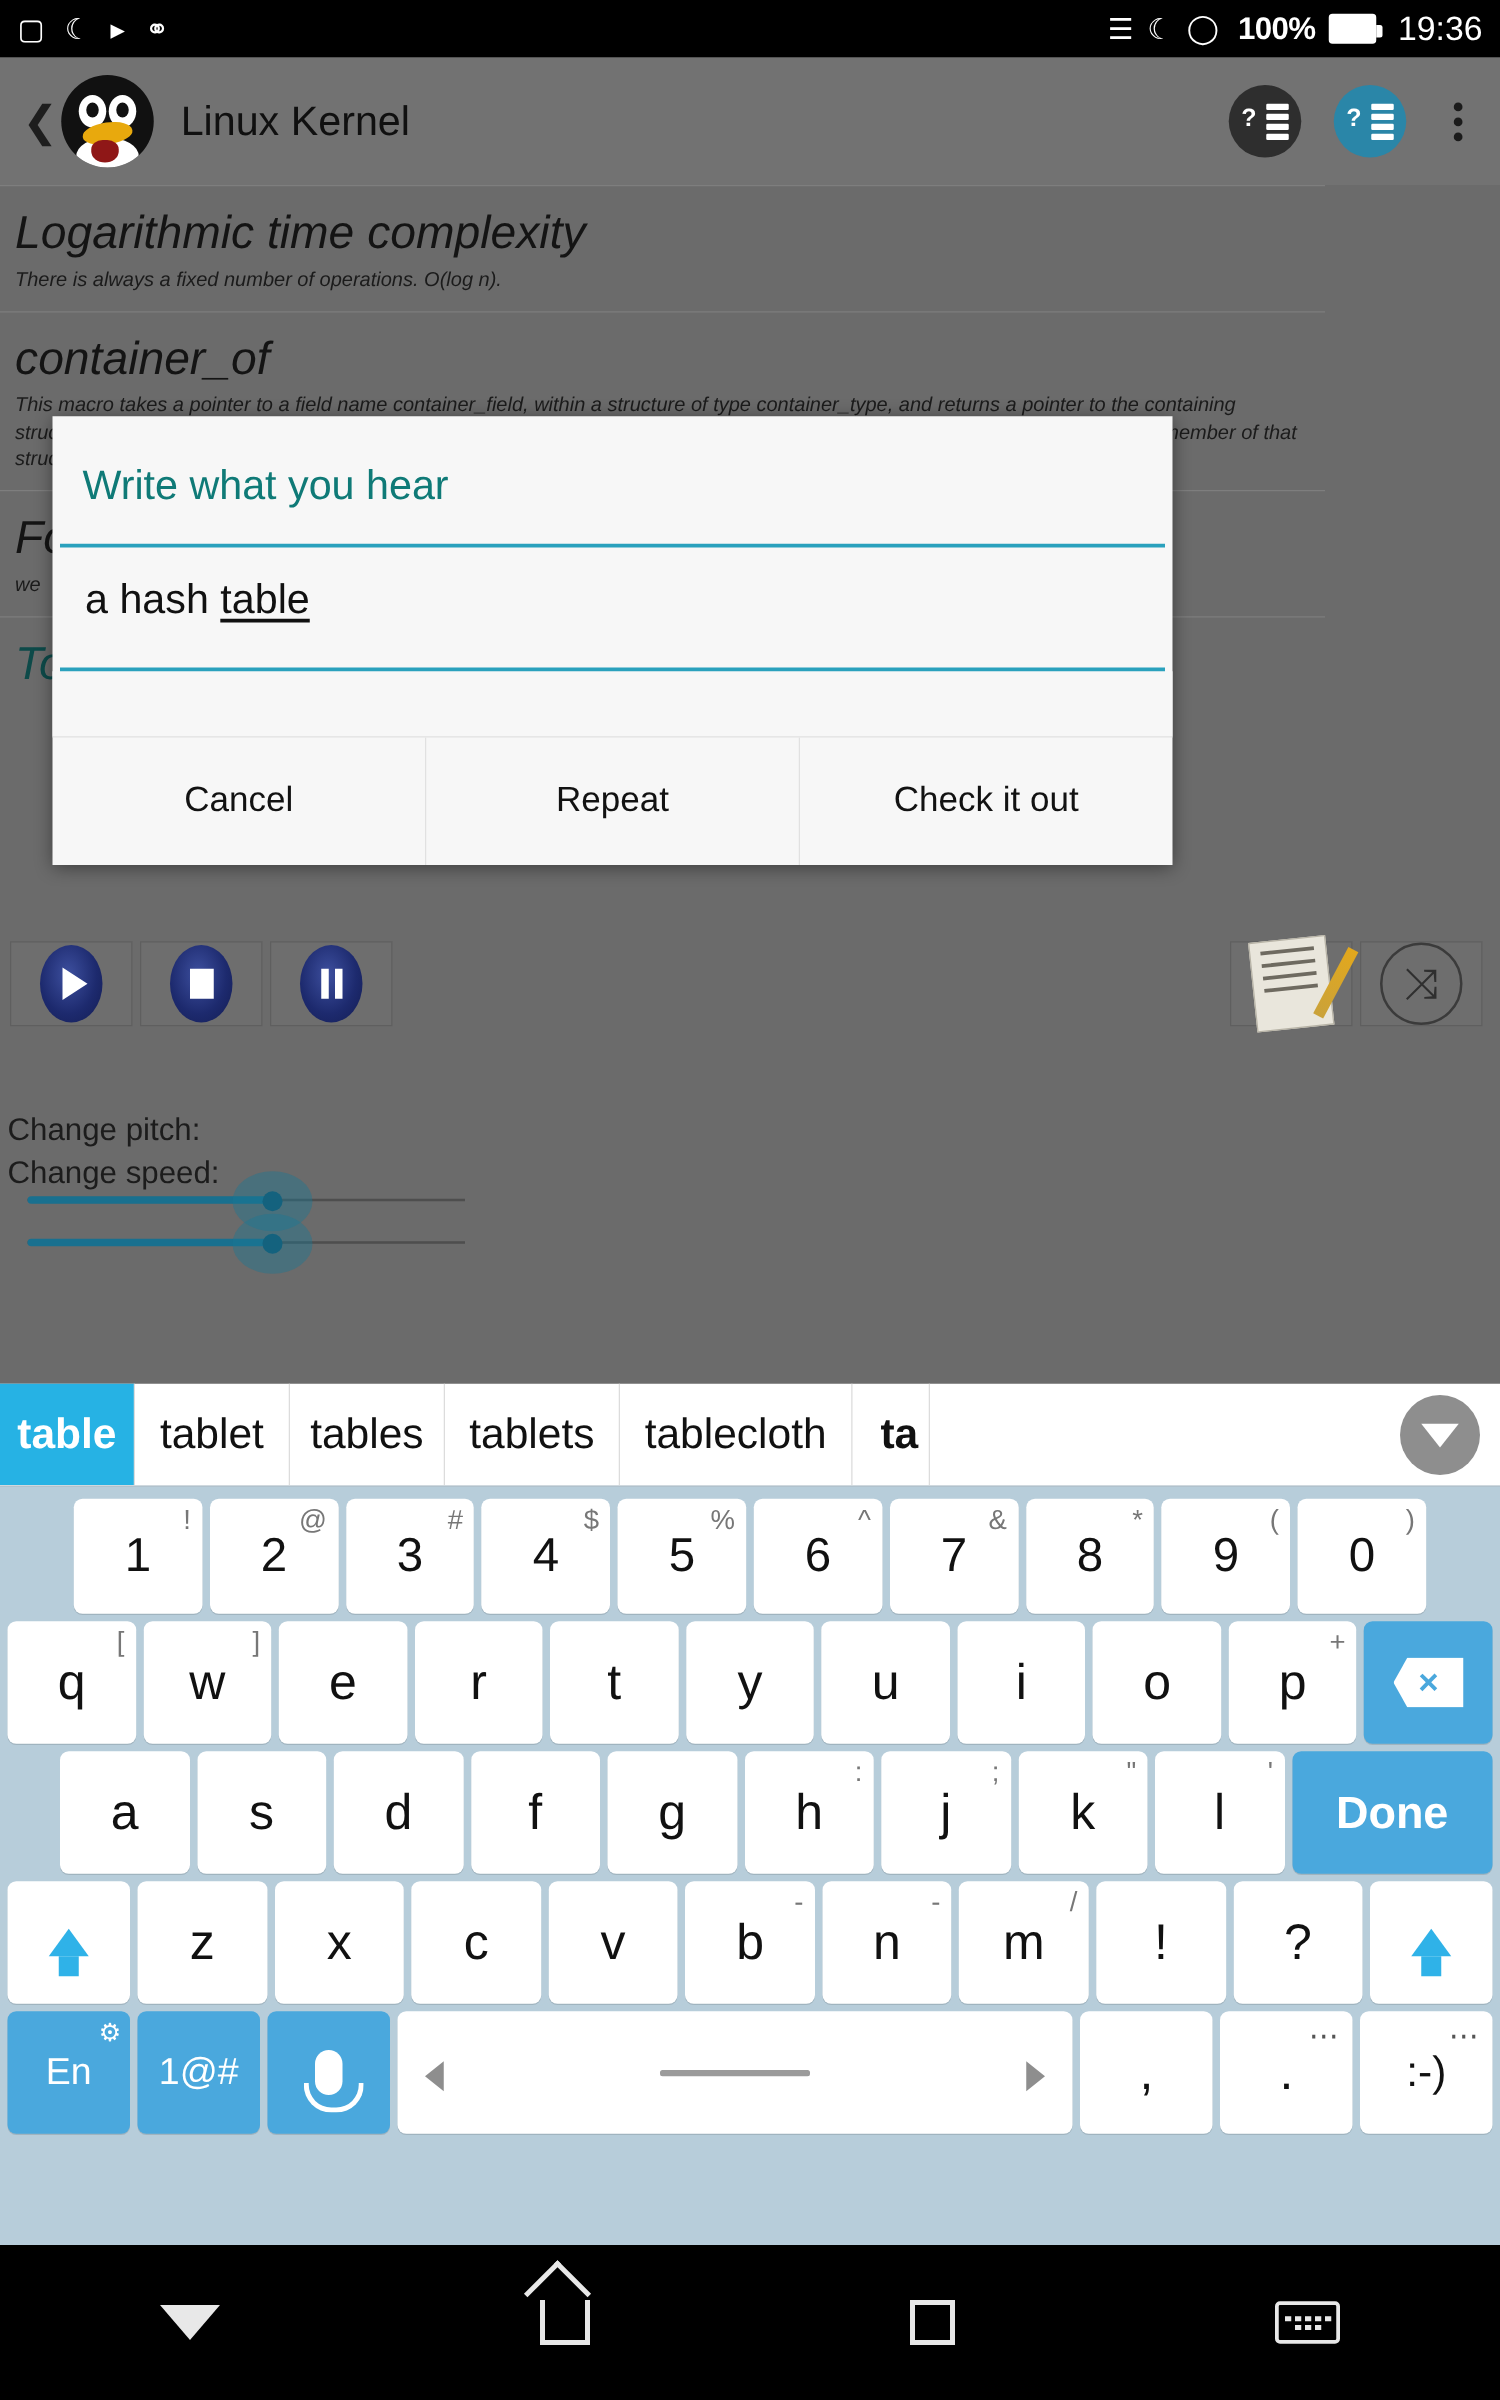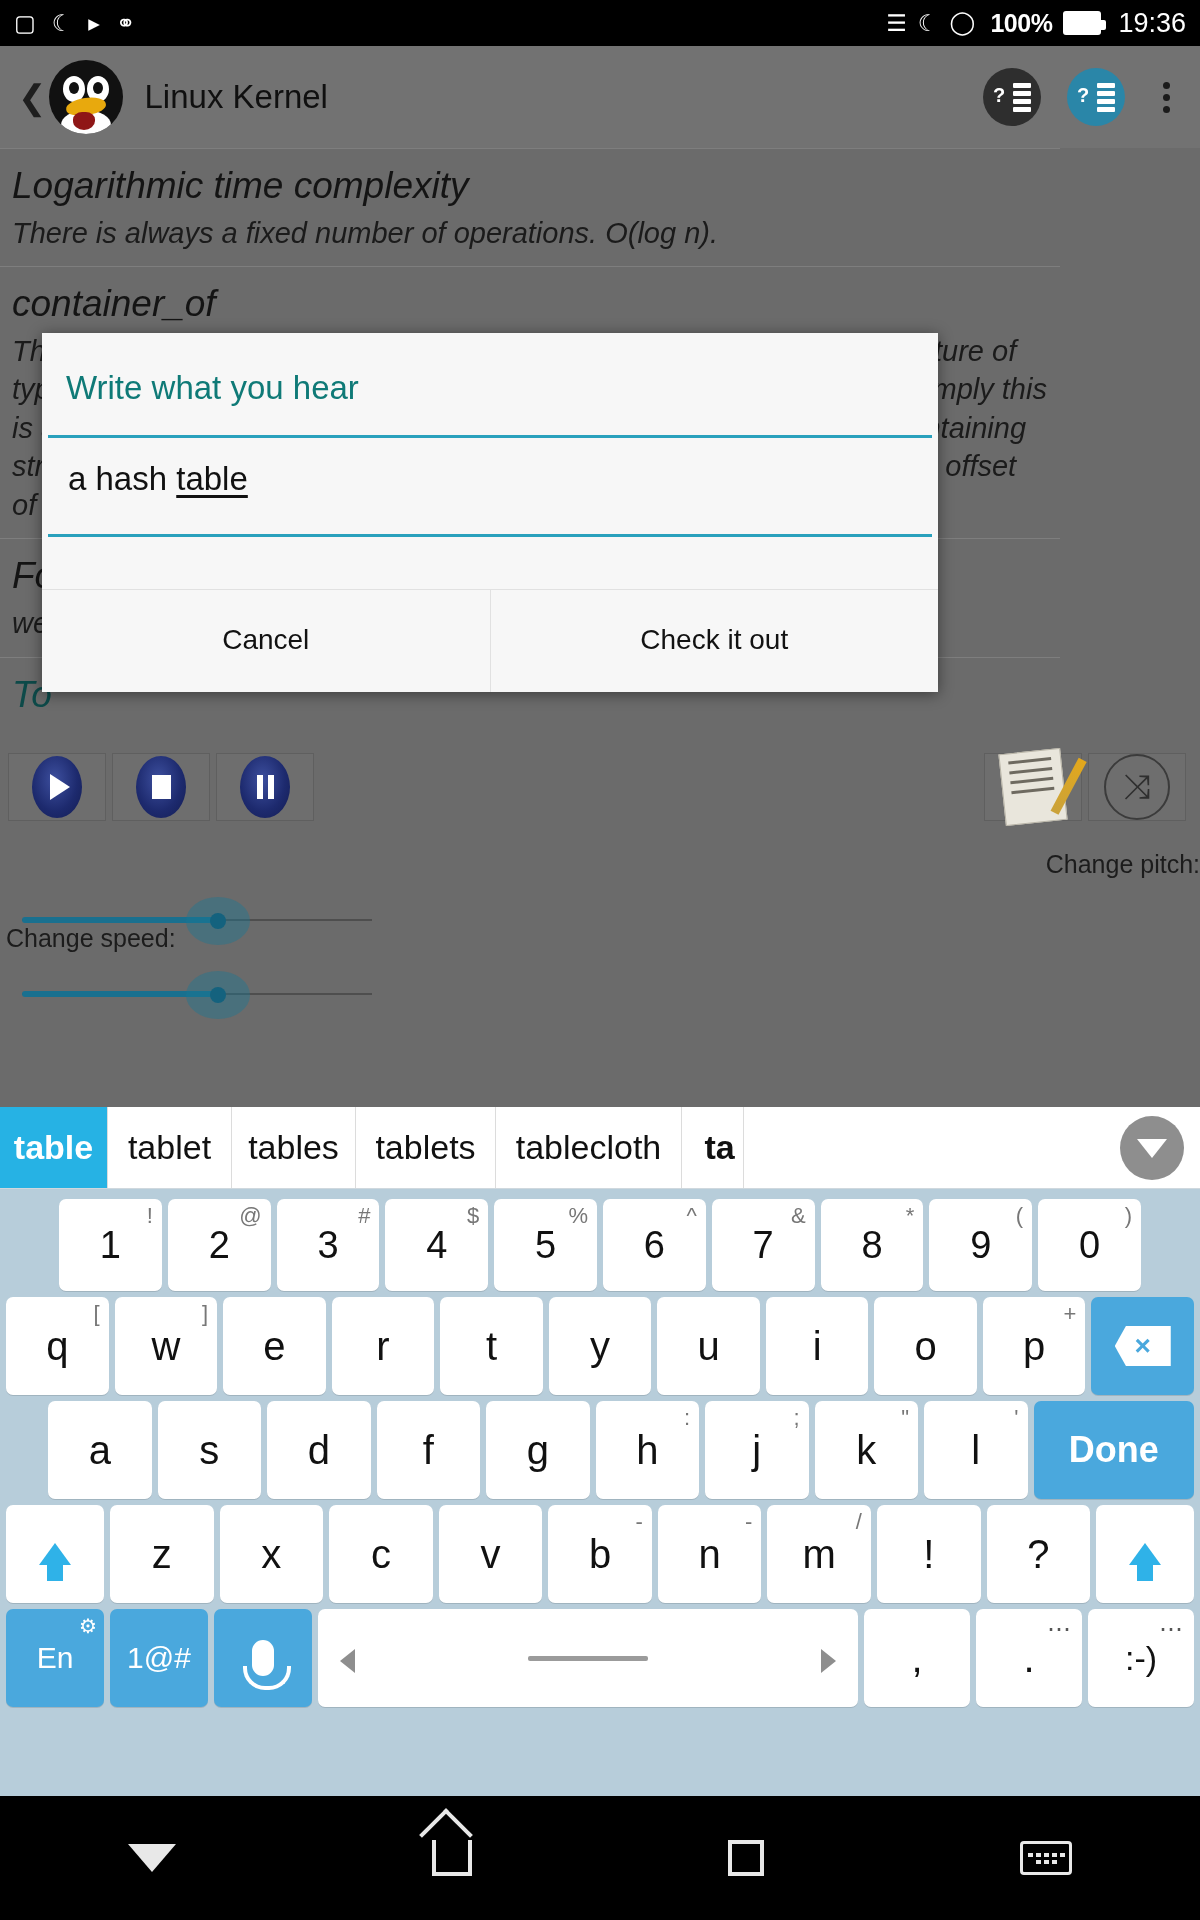--- a/index.html
+++ b/index.html
@@ -74,21 +74,21 @@
   .ab-lines i { display: block; width: 18px; height: 5px; background: #fff; border-radius: 1px; }
   .ab-dots { display: flex; flex-direction: column; gap: 5px; padding: 0 12px; }
   .ab-dots i { width: 7px; height: 7px; background: #1b1b1b; border-radius: 50%; display: block; }
 
   
   .content { position: absolute; left: 0; top: 148px; width: 1060px; font-style: italic; }
   .sep { height: 1px; background: #7e7e7e; }
   .card { padding: 16px 12px 14px 12px; }
   .card h2 { font-size: 37px; font-weight: 400; color: #141414; line-height: 1.15; }
   .card h2.teal { color: #0d4a49; }
-  .card p { font-size: 29px; color: #1b1b1b; line-height: 1.33; margin-top: 6px; }
+  .card p { font-size: 16px; color: #1b1b1b; line-height: 1.33; margin-top: 6px; }
 
   
   .mediabar {
     position: absolute; left: 0; top: 742px; width: 1200px; height: 90px;
     display: flex; align-items: center; padding: 0 8px;
   }
   .mbtn {
     width: 98px; height: 68px; background: #6e6e6e; border: 1px solid #5f5f5f;
     display: flex; align-items: center; justify-content: center; margin-right: 6px;
   }
@@ -335,21 +335,21 @@
           <i></i>
           <i></i>
           <span class="pencil"></span>
       </span>
     </div>
     <div class="mbtn">
       <span class="shuffle">⤨</span>
     </div>
   </div>
 
-  <div class="slider-block" style="top: 850px; text-align: right;">
+  <div class="slider-block" style="top: 890px;">
     <div class="slider-label">Change pitch:</div>
     <div class="slider-rail">
       <span class="rail-bg"></span>
       <span class="rail-fill"></span>
       <span class="rail-halo"></span>
       <span class="rail-thumb"></span>
     </div>
   </div>
   <div class="slider-block" style="top: 924px;">
     <div class="slider-label">Change speed:</div>
@@ -364,20 +364,21 @@
   <div class="dialog">
     <div class="dlg-title">Write what you hear</div>
     <div class="dlg-field">
       <div class="topline"></div>
       <div class="dlg-input"><span>a hash </span><u>table</u></div>
       <div class="botline"></div>
     </div>
     <div class="dlg-spacer"></div>
     <div class="dlg-buttons">
       <div class="dlg-btn">Cancel</div>
+      <div class="dlg-btn">Repeat</div>
       <div class="dlg-btn">Check it out</div>
     </div>
   </div>
 
   <div class="suggbar">
     <div class="sugg sel" style="flex:0 0 108px;">table</div>
     <div class="sugg" style="flex:0 0 124px;">tablet</div>
     <div class="sugg" style="flex:0 0 124px;">tables</div>
     <div class="sugg" style="flex:0 0 140px;">tablets</div>
     <div class="sugg" style="flex:0 0 186px;">tablecloth</div>

